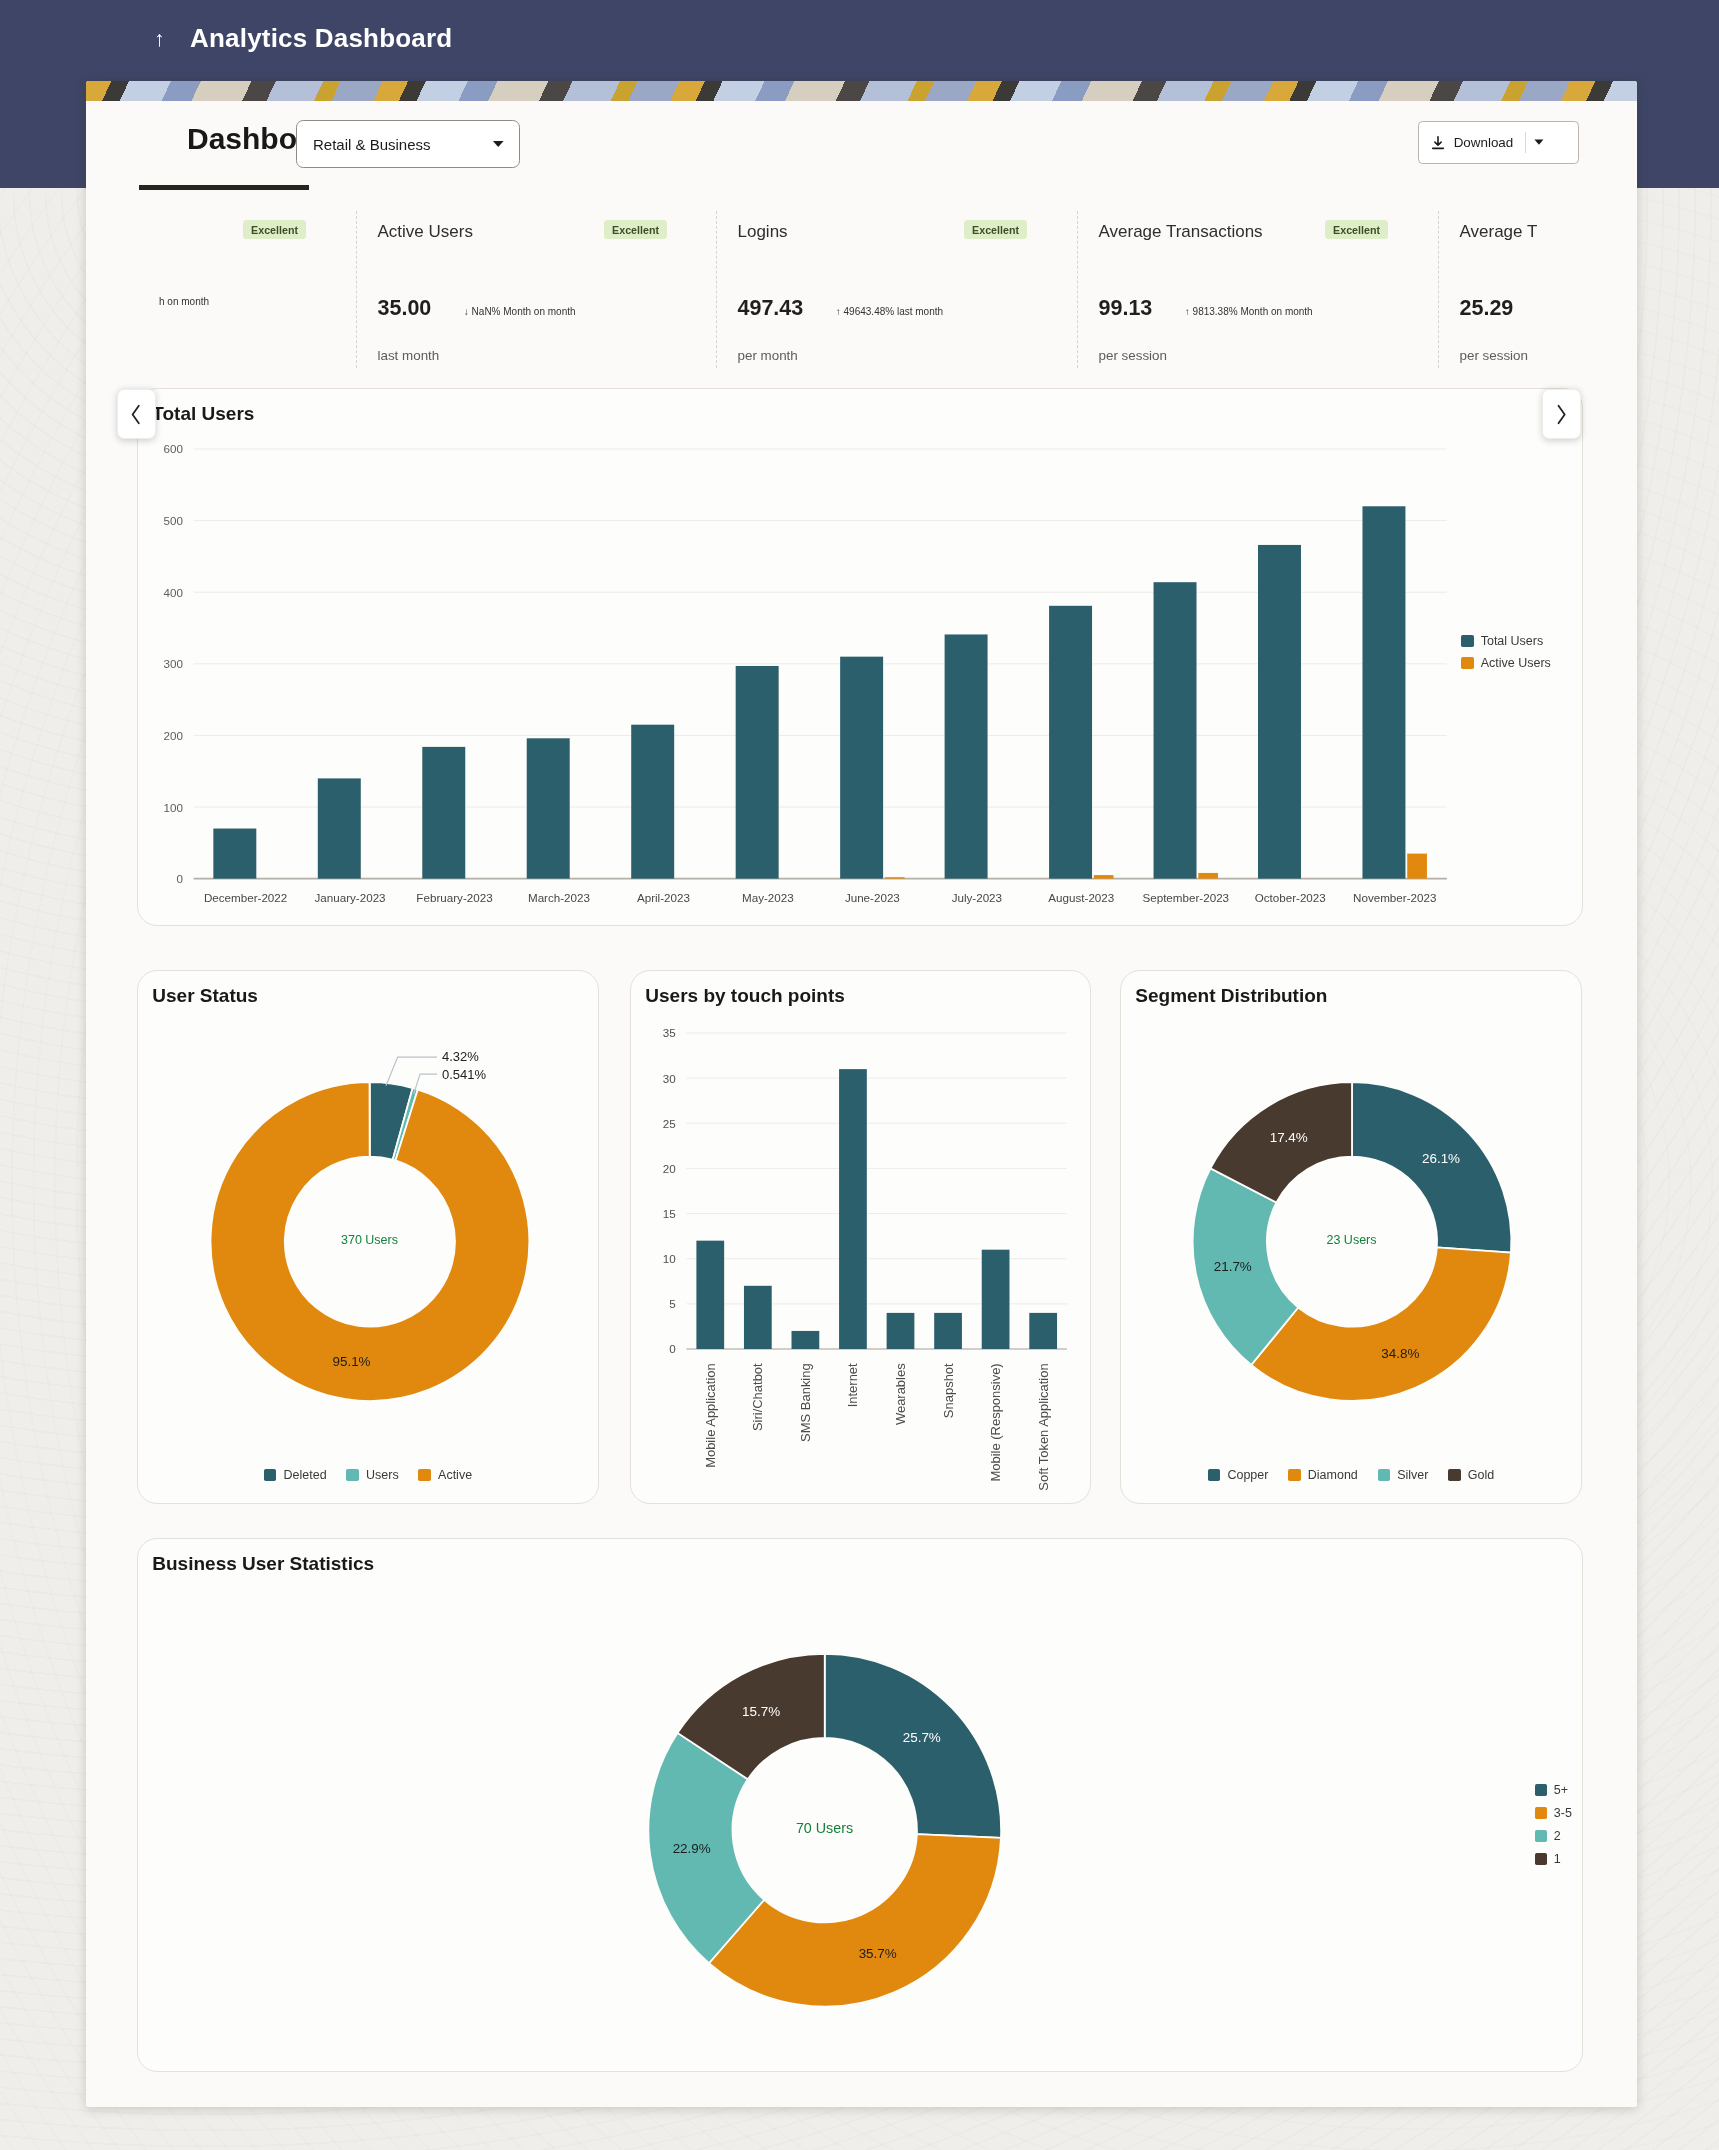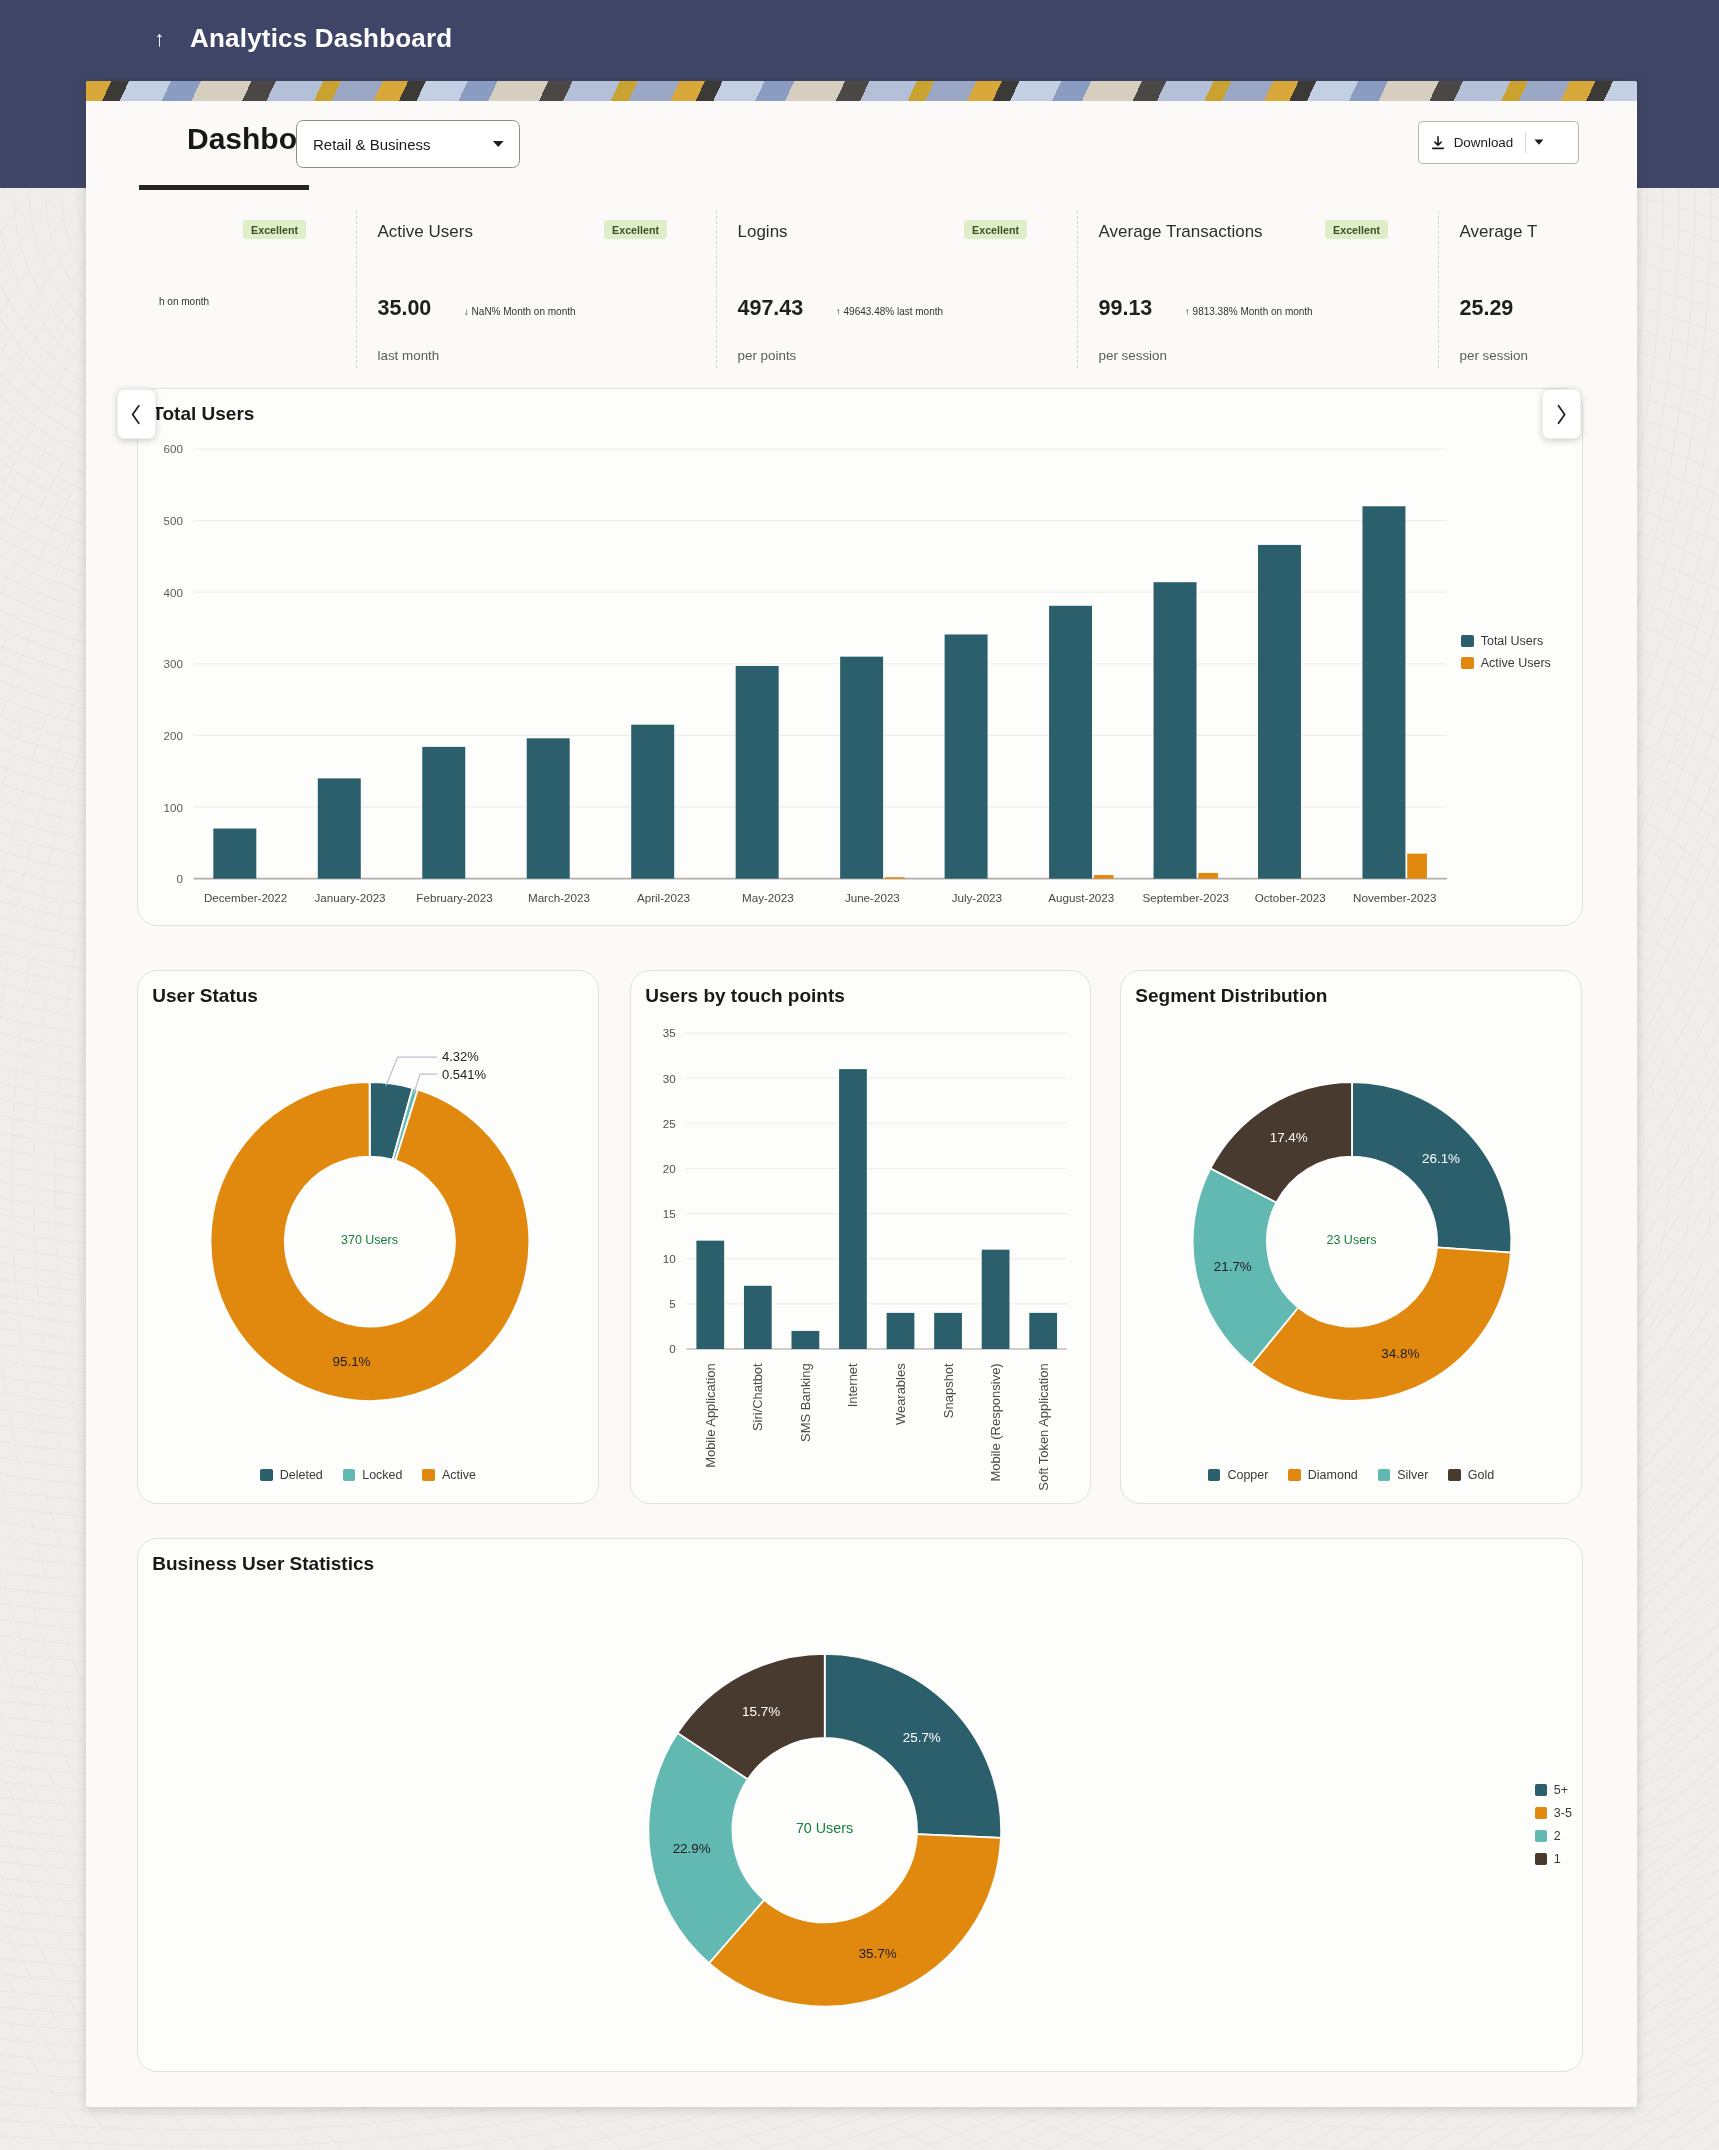--- a/index.html
+++ b/index.html
@@ -142,21 +142,21 @@
       <div class="kpi-subtitle" style="left:21.5px">last month</div>
     </div>
 
     <div class="kpi-card" style="left:630px;width:361px">
       <div class="kpi-title" style="left:21.5px">Logins</div>
       <div class="kpi-badge" style="right:50px">Excellent</div>
       <div class="kpi-valuerow" style="left:21.5px">
         <span class="kpi-value">497.43</span>
         <span class="kpi-change"><span>↑</span> <span>49643.48% last month</span></span>
       </div>
-      <div class="kpi-subtitle" style="left:21.5px">per points</div>
+      <div class="kpi-subtitle" style="left:21.5px">per month</div>
     </div>
 
     <div class="kpi-card" style="left:991px;width:361px">
       <div class="kpi-title" style="left:21.5px">Average Transactions</div>
       <div class="kpi-badge" style="right:50px">Excellent</div>
       <div class="kpi-valuerow" style="left:21.5px">
         <span class="kpi-value">99.13</span>
         <span class="kpi-change"><span>↑</span> <span>9813.38% Month on month</span></span>
       </div>
       <div class="kpi-subtitle" style="left:21.5px">per session</div>
@@ -253,21 +253,21 @@
     <div class="donut-center" style="left:178px;top:262px;width:107px">370 Users</div>
     <div class="callout-label" style="left:304px;top:78px">4.32%</div>
     <div class="callout-label" style="left:304px;top:96px">0.541%</div>
     <div class="legend-row-center" style="top:497px">
       <div class="legend-item">
         <span class="legend-swatch" style="background-color: rgb(44, 95, 108);"></span>
         <span>Deleted</span>
       </div>
       <div class="legend-item">
         <span class="legend-swatch" style="background-color: rgb(98, 185, 178);"></span>
-        <span>Locked</span>
+        <span>Users</span>
       </div>
       <div class="legend-item">
         <span class="legend-swatch" style="background-color: rgb(225, 137, 15);"></span>
         <span>Active</span>
       </div>
     </div>
   </div>
 
   <div class="panel" style="left:544px;top:889px;width:461px;height:534px">
     <div class="panel-title">Users by touch points</div>

